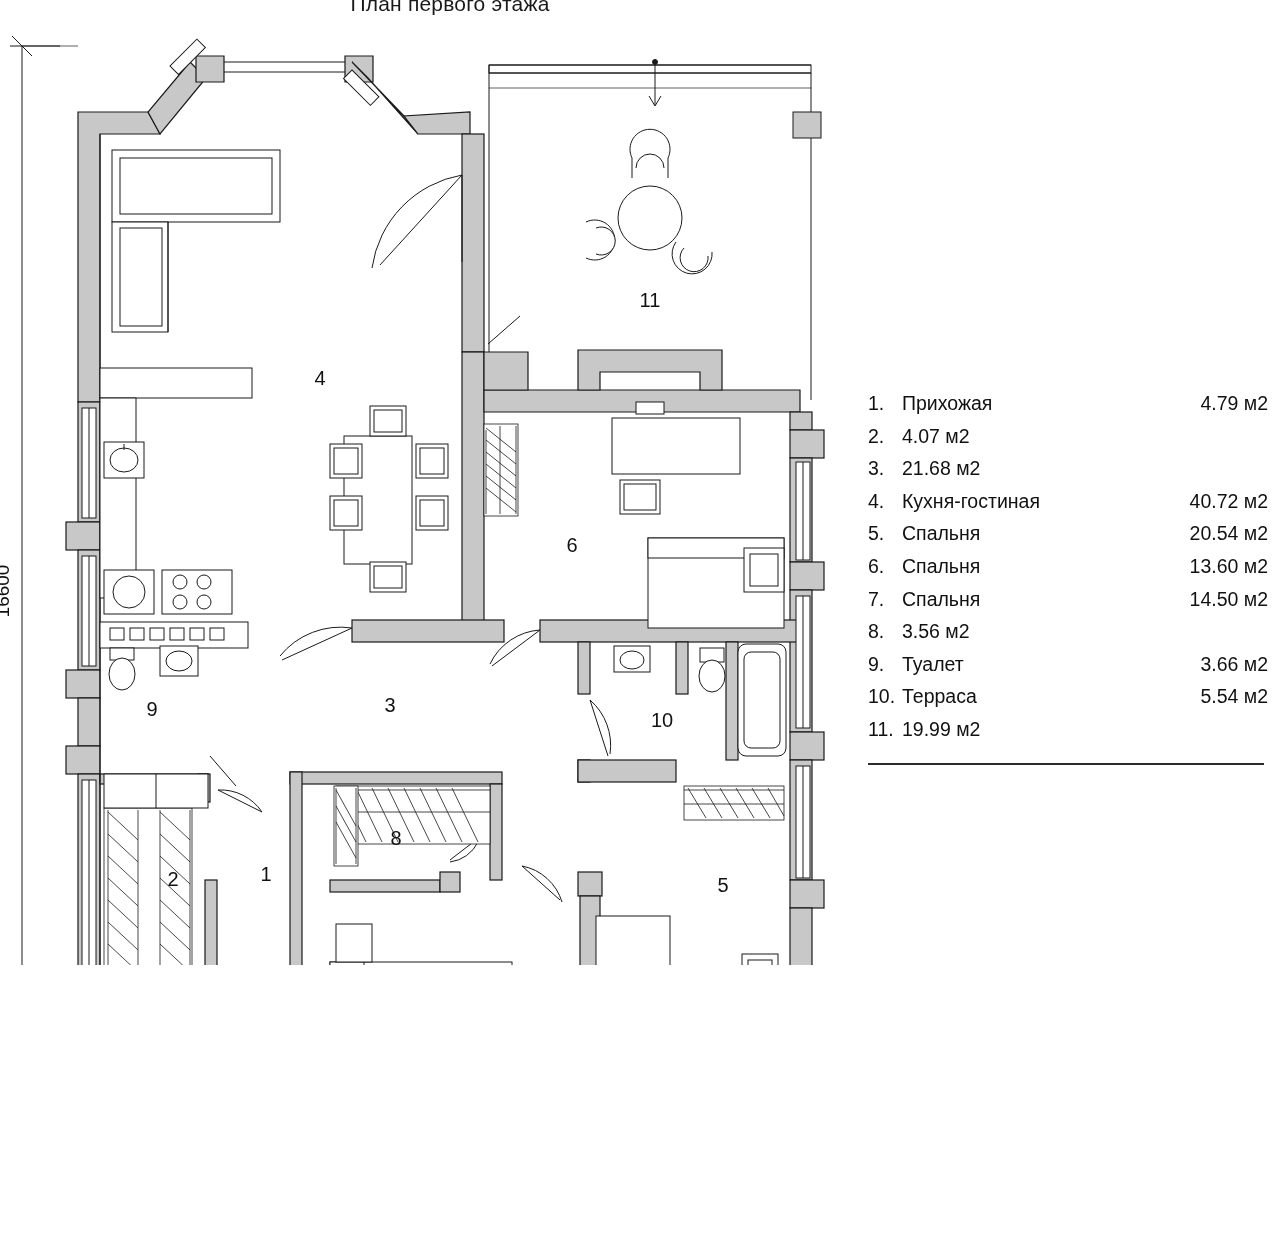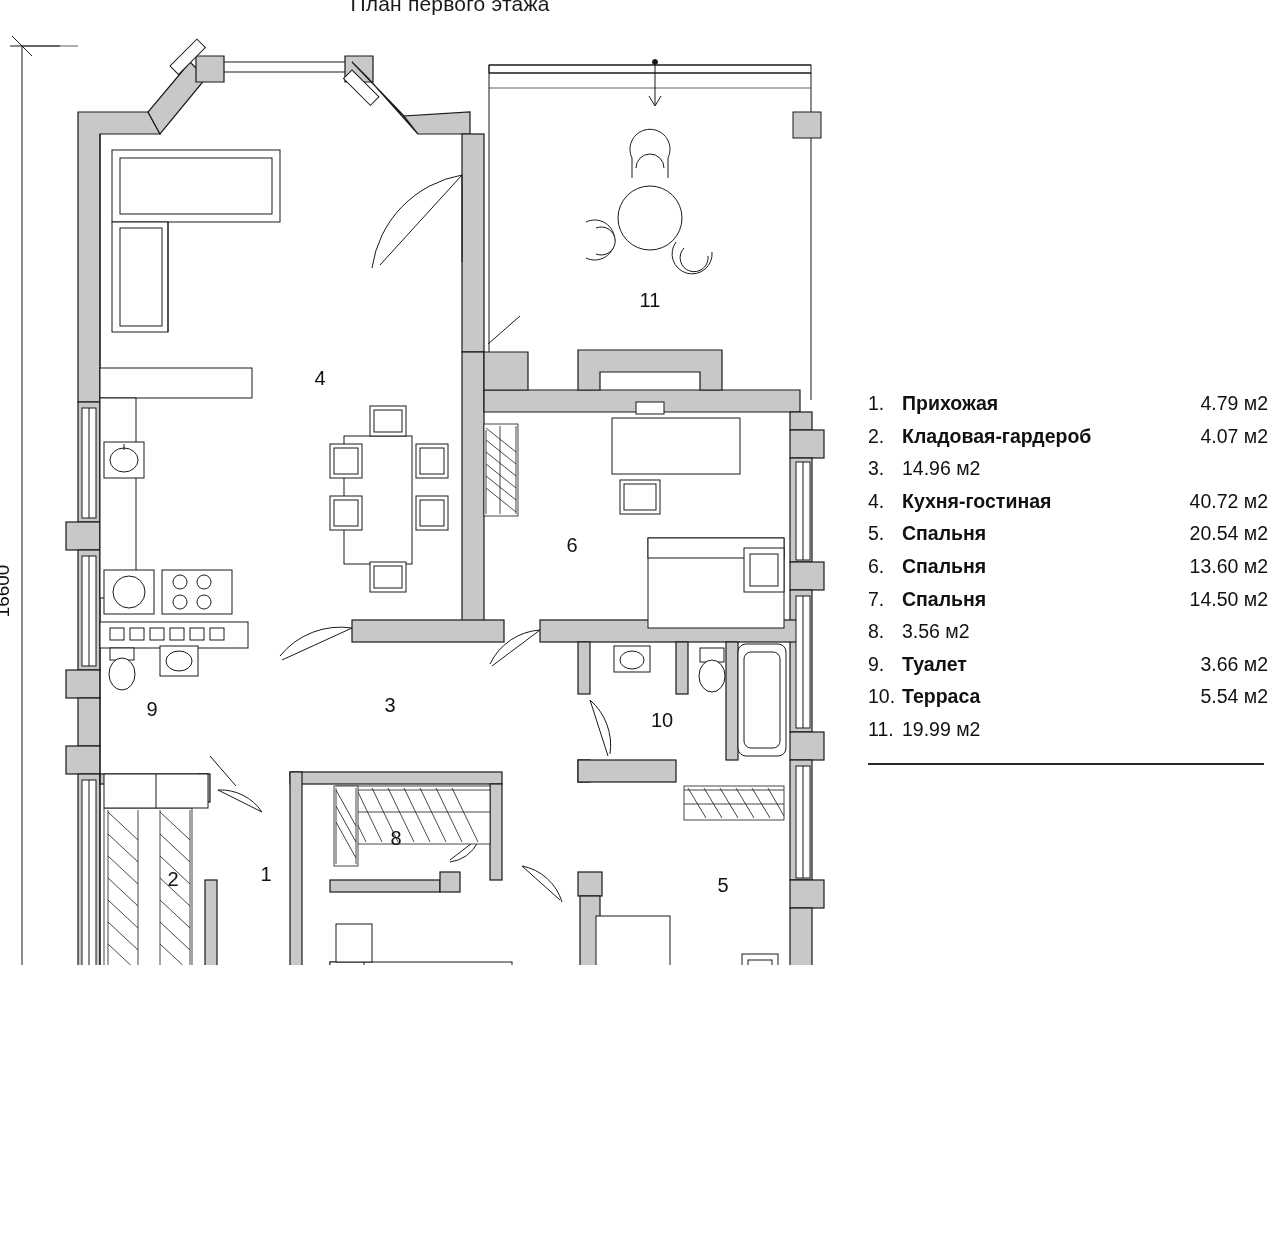--- a/index.html
+++ b/index.html
@@ -48,21 +48,20 @@
     height: 32.6px;
   }
   #legend .num {
     width: 34px;
     flex: 0 0 34px;
     text-align: left;
   }
   #legend .name {
     flex: 1 1 auto;
     white-space: nowrap;
-    font-weight: bold;
   }
   #legend .area {
     flex: 0 0 auto;
     text-align: center;
     white-space: nowrap;
   }
   #legend .rule {
     margin-top: 12px;
     border-bottom: 2px solid #2b2b2b;
     width: 396px;
@@ -480,26 +479,25 @@
   <div class="dimlabel" id="dim-left">16600</div>
 
   <div id="legend">
     <div class="row">
       <span class="num">1.</span>
       <span class="name">Прихожая</span>
       <span class="area">4.79 м2</span>
     </div>
     <div class="row">
       <span class="num">2.</span>
-      <span class="name">Кладовая-гардероб</span>
       <span class="area">4.07 м2</span>
     </div>
     <div class="row">
       <span class="num">3.</span>
-      <span class="area">14.96 м2</span>
+      <span class="area">21.68 м2</span>
     </div>
     <div class="row">
       <span class="num">4.</span>
       <span class="name">Кухня-гостиная</span>
       <span class="area">40.72 м2</span>
     </div>
     <div class="row">
       <span class="num">5.</span>
       <span class="name">Спальня</span>
       <span class="area">20.54 м2</span>

